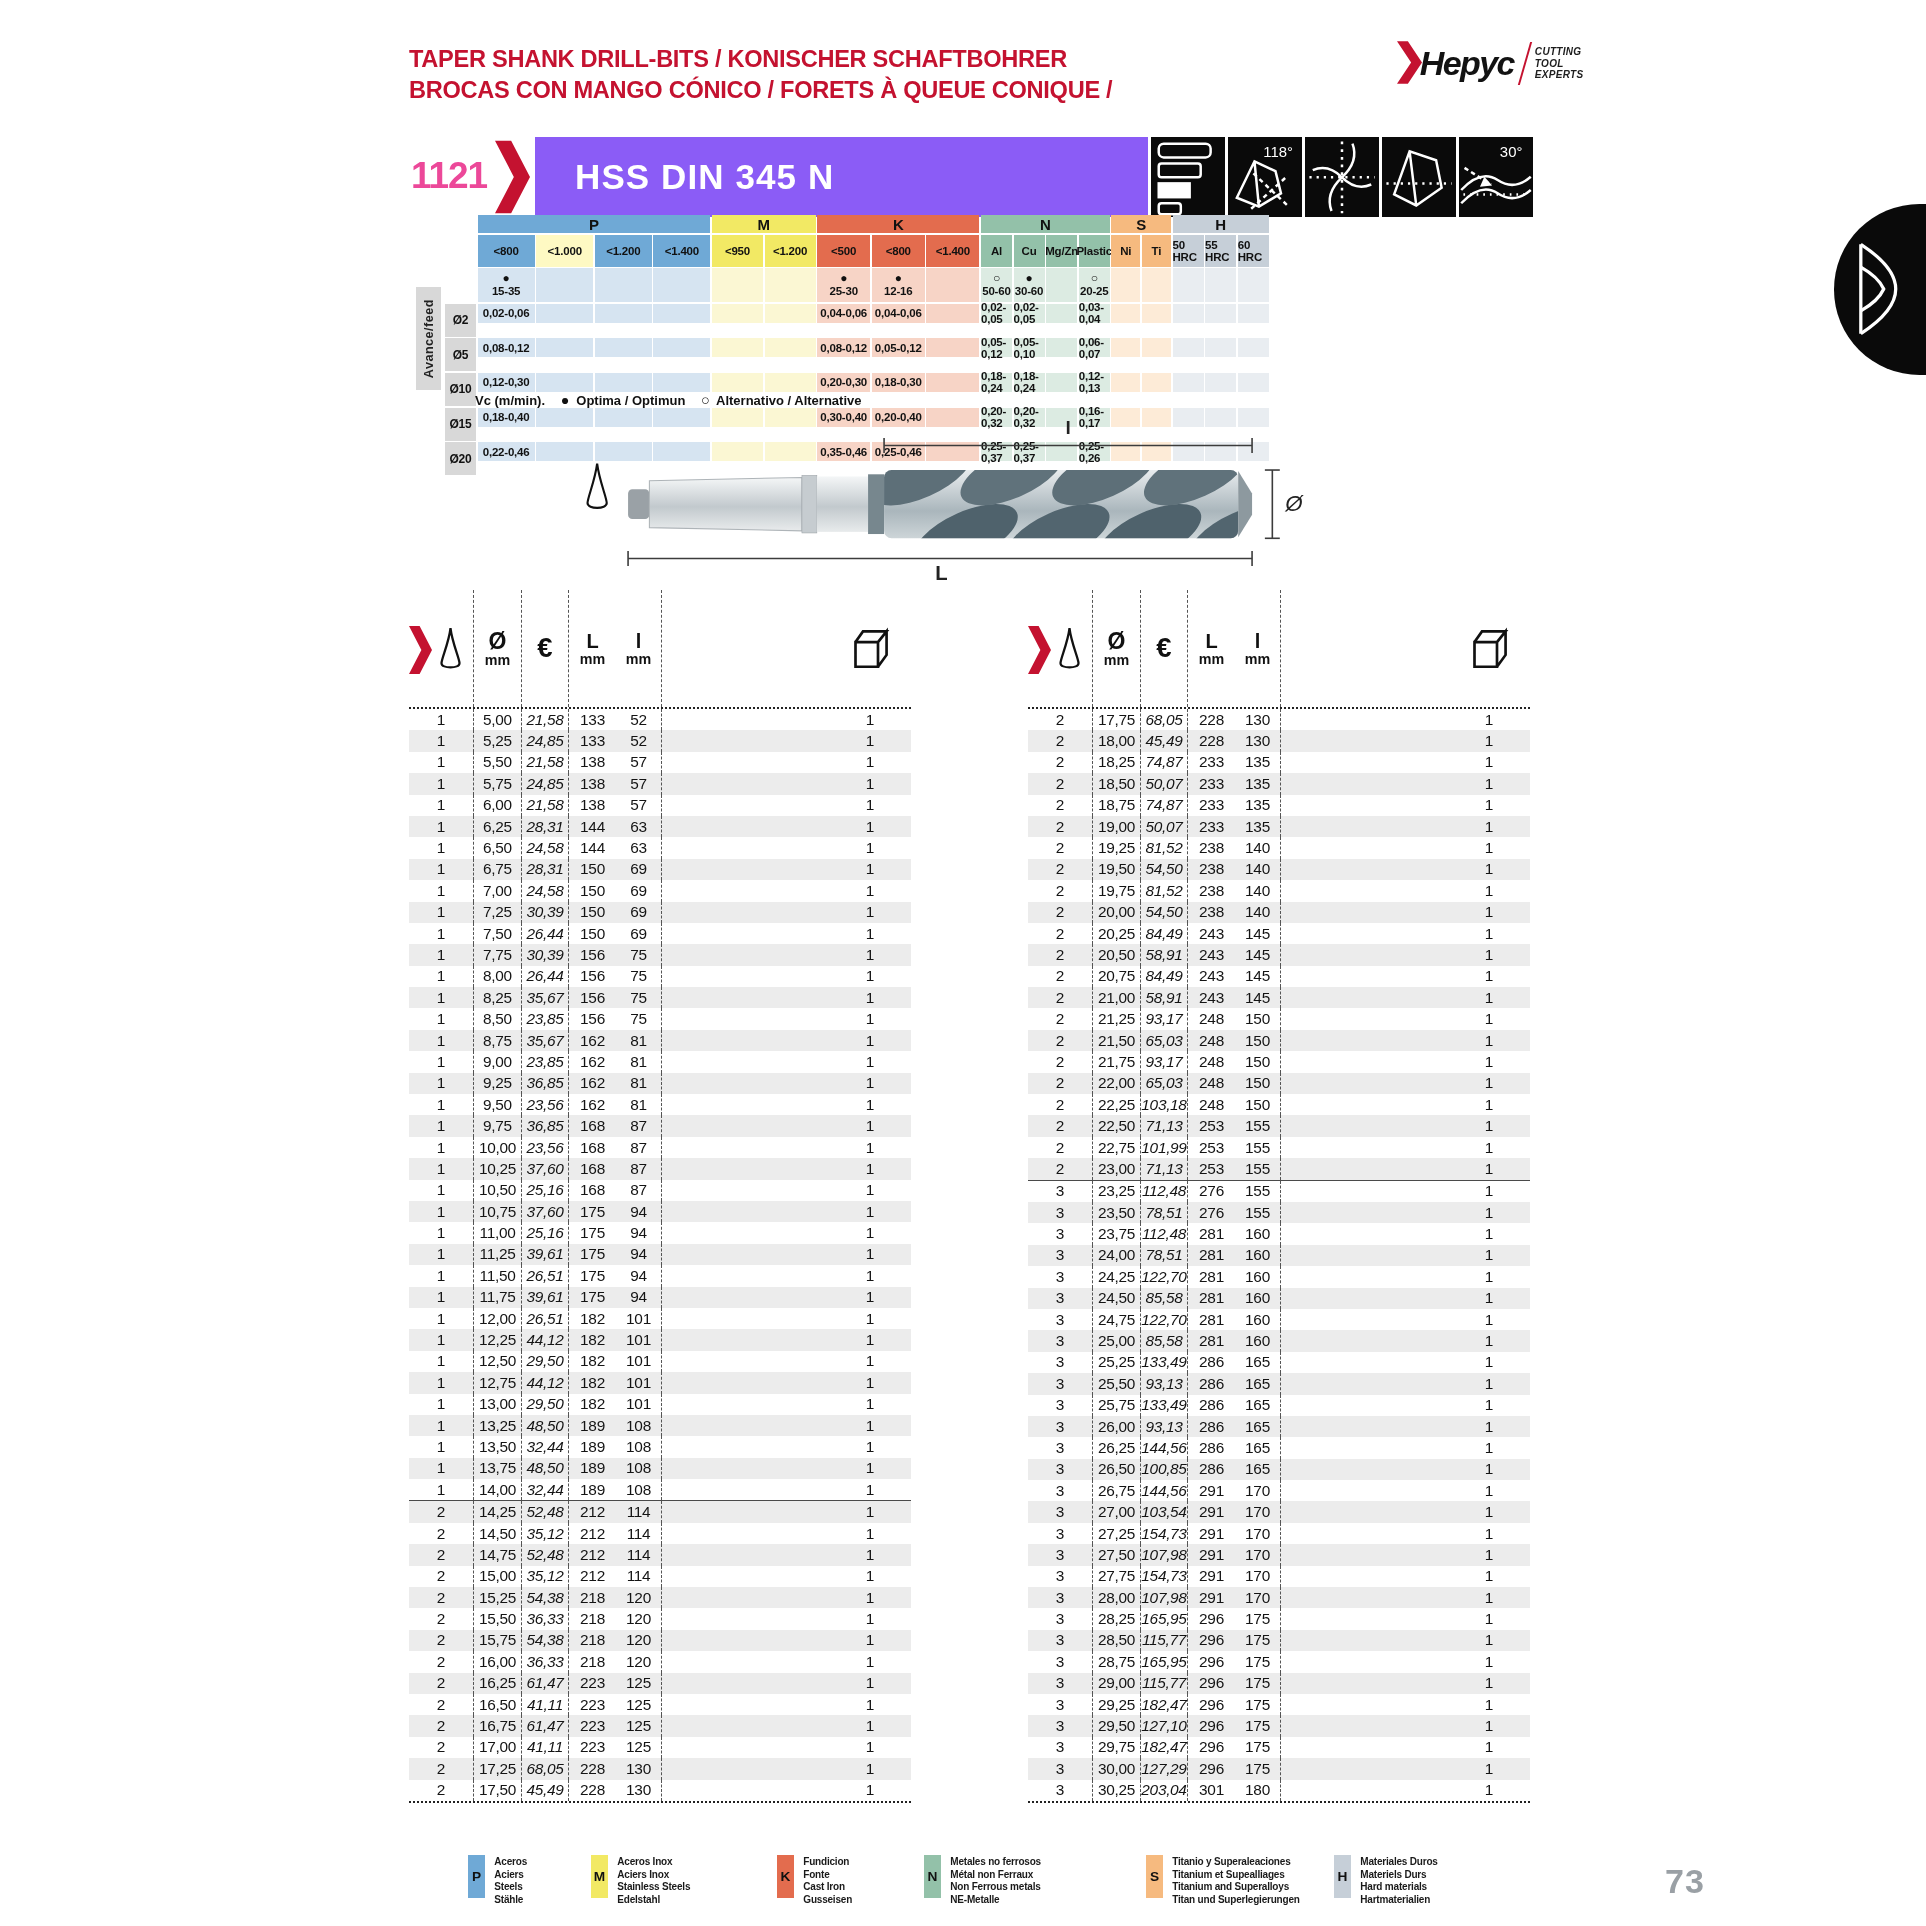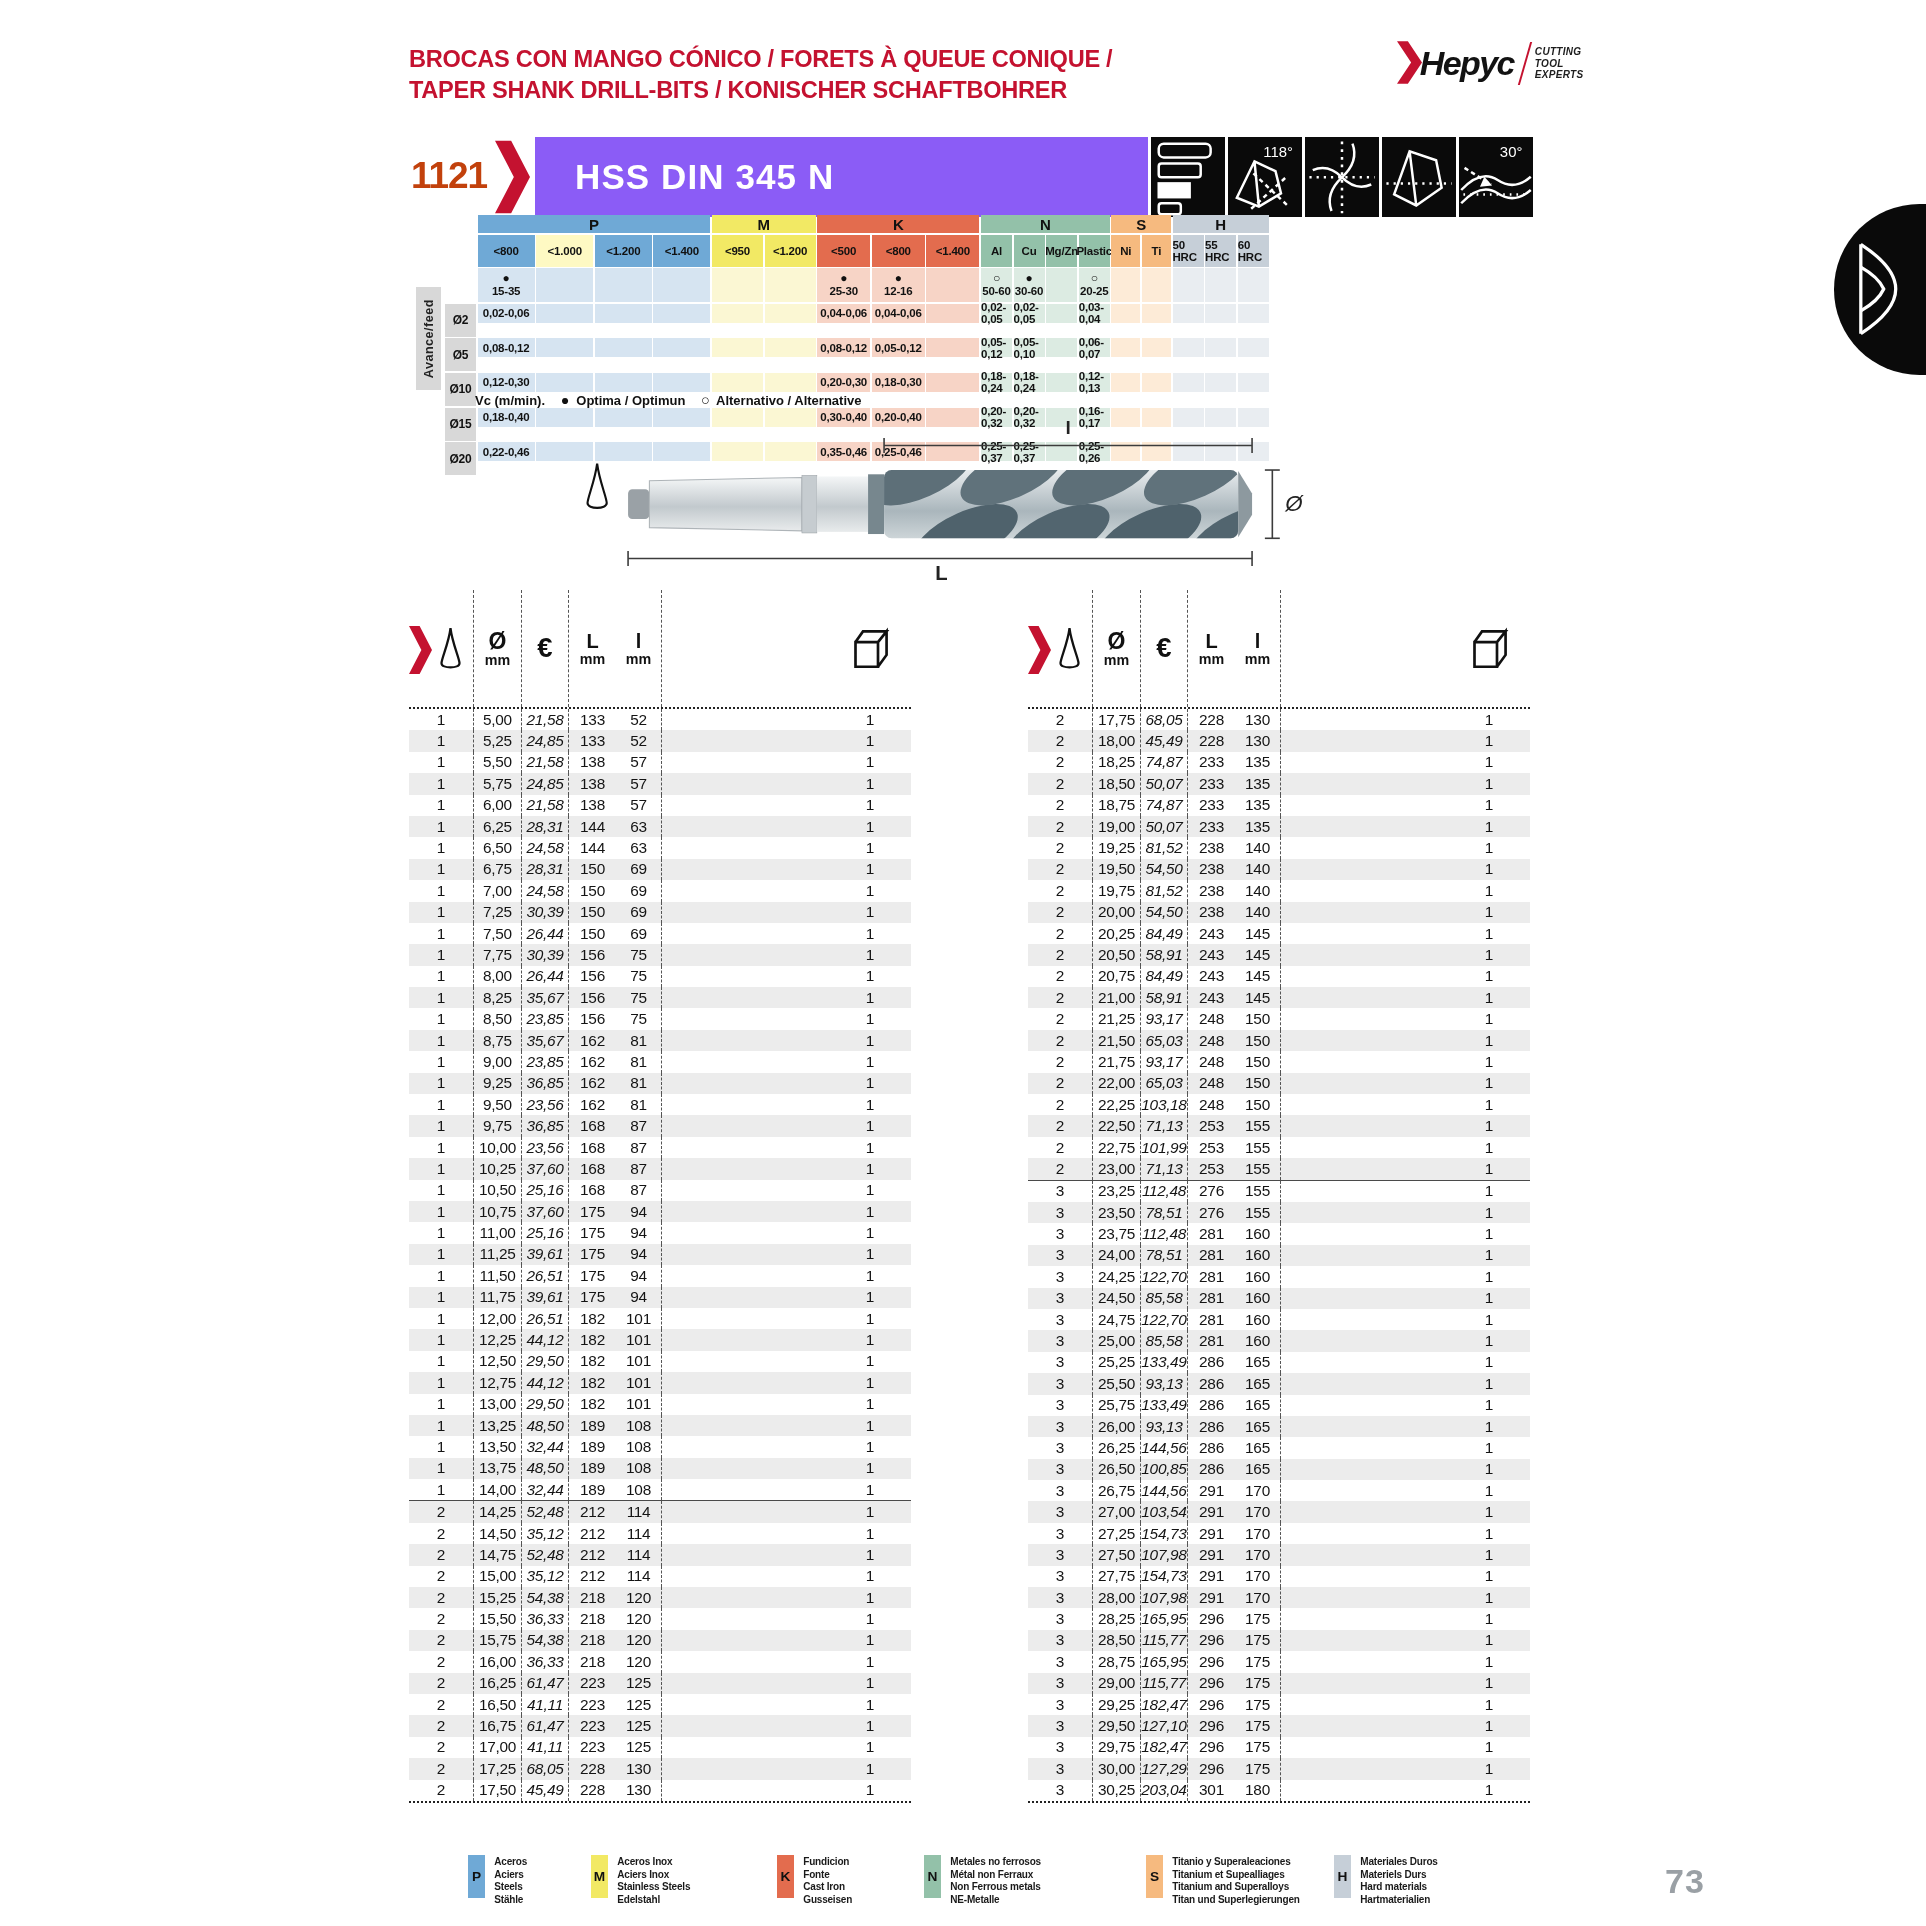--- a/index.html
+++ b/index.html
@@ -7,21 +7,21 @@
   .abs{position:absolute;}
 
   
   .doc-title{left:409px;top:44px;color:#c41230;font-size:23.6px;font-weight:bold;line-height:31px;letter-spacing:-0.3px;}
   .logo{left:1397px;top:41px;display:flex;align-items:center;}
   .logo-word{font-size:34px;font-weight:bold;font-style:italic;letter-spacing:-1.6px;color:#121212;margin-left:-2.2px;}
   .logo-slash{width:2.2px;height:43px;background:#c41230;transform:skewX(-16deg);margin:0 8.8px 0 10px;}
   .logo-tag{font-size:10px;font-weight:bold;font-style:italic;line-height:11.5px;color:#1d1d1d;letter-spacing:0.3px;}
 
   
-  .code{left:411px;top:155px;font-size:37px;font-weight:bold;color:#c2410c;letter-spacing:-1.1px;}
+  .code{left:411px;top:155px;font-size:37px;font-weight:bold;color:#ec4899;letter-spacing:-1.1px;}
   .code-chevron{left:495px;top:138px;}
   .banner{left:535px;top:137px;width:997px;height:80px;background:#8b5cf6;display:flex;align-items:center;}
   .banner-name{color:#fff;font-size:35px;font-weight:bold;letter-spacing:1.1px;padding-left:40px;}
   .icon-tiles{left:1148px;top:137px;height:80px;display:flex;}
   .tile{width:74px;height:80px;background:#0a0a0a;border-left:3.3px solid #fff;position:relative;}
   .tile svg{position:absolute;inset:0;}
 
   
   .side-tab{right:0;top:204px;width:92px;height:171px;background:#0a0a0a;border-radius:93px 0 0 93px;}
   .side-tab svg{position:absolute;left:16.5px;top:30px;}
@@ -71,22 +71,22 @@
   .leg-item:nth-child(3){left:777px;} .leg-item:nth-child(4){left:924px;}
   .leg-item:nth-child(5){left:1146px;} .leg-item:nth-child(6){left:1334px;}
   .leg-box{width:17px;height:43px;display:flex;align-items:center;justify-content:center;font-size:13.7px;font-weight:bold;color:#111;}
   .leg-text{font-size:10px;line-height:12.6px;font-weight:600;letter-spacing:-0.2px;color:#1a1a1a;white-space:nowrap;padding-top:1.1px;}
   .page-num{left:1665px;top:1862px;font-size:34px;font-weight:bold;color:#9aa0a5;letter-spacing:1.1px;}
 </style>
 </head>
 <body>
 
 <div class="abs doc-title">
+  <div>TAPER SHANK DRILL-BITS / KONISCHER SCHAFTBOHRER</div>
   <div>BROCAS CON MANGO CÓNICO / FORETS À QUEUE CONIQUE /</div>
-  <div>TAPER SHANK DRILL-BITS / KONISCHER SCHAFTBOHRER</div>
 </div>
 
 <div class="abs logo">
   <span>
     <svg width="25" height="43" viewBox="0 0 46 78">
         <path d="M0 0 H20 L46 39 L20 78 H0 L26 39 Z" fill="#c41230"></path>
       </svg>
   </span>
   <span class="logo-word">Hepyc</span>
   <span class="logo-slash"></span>

